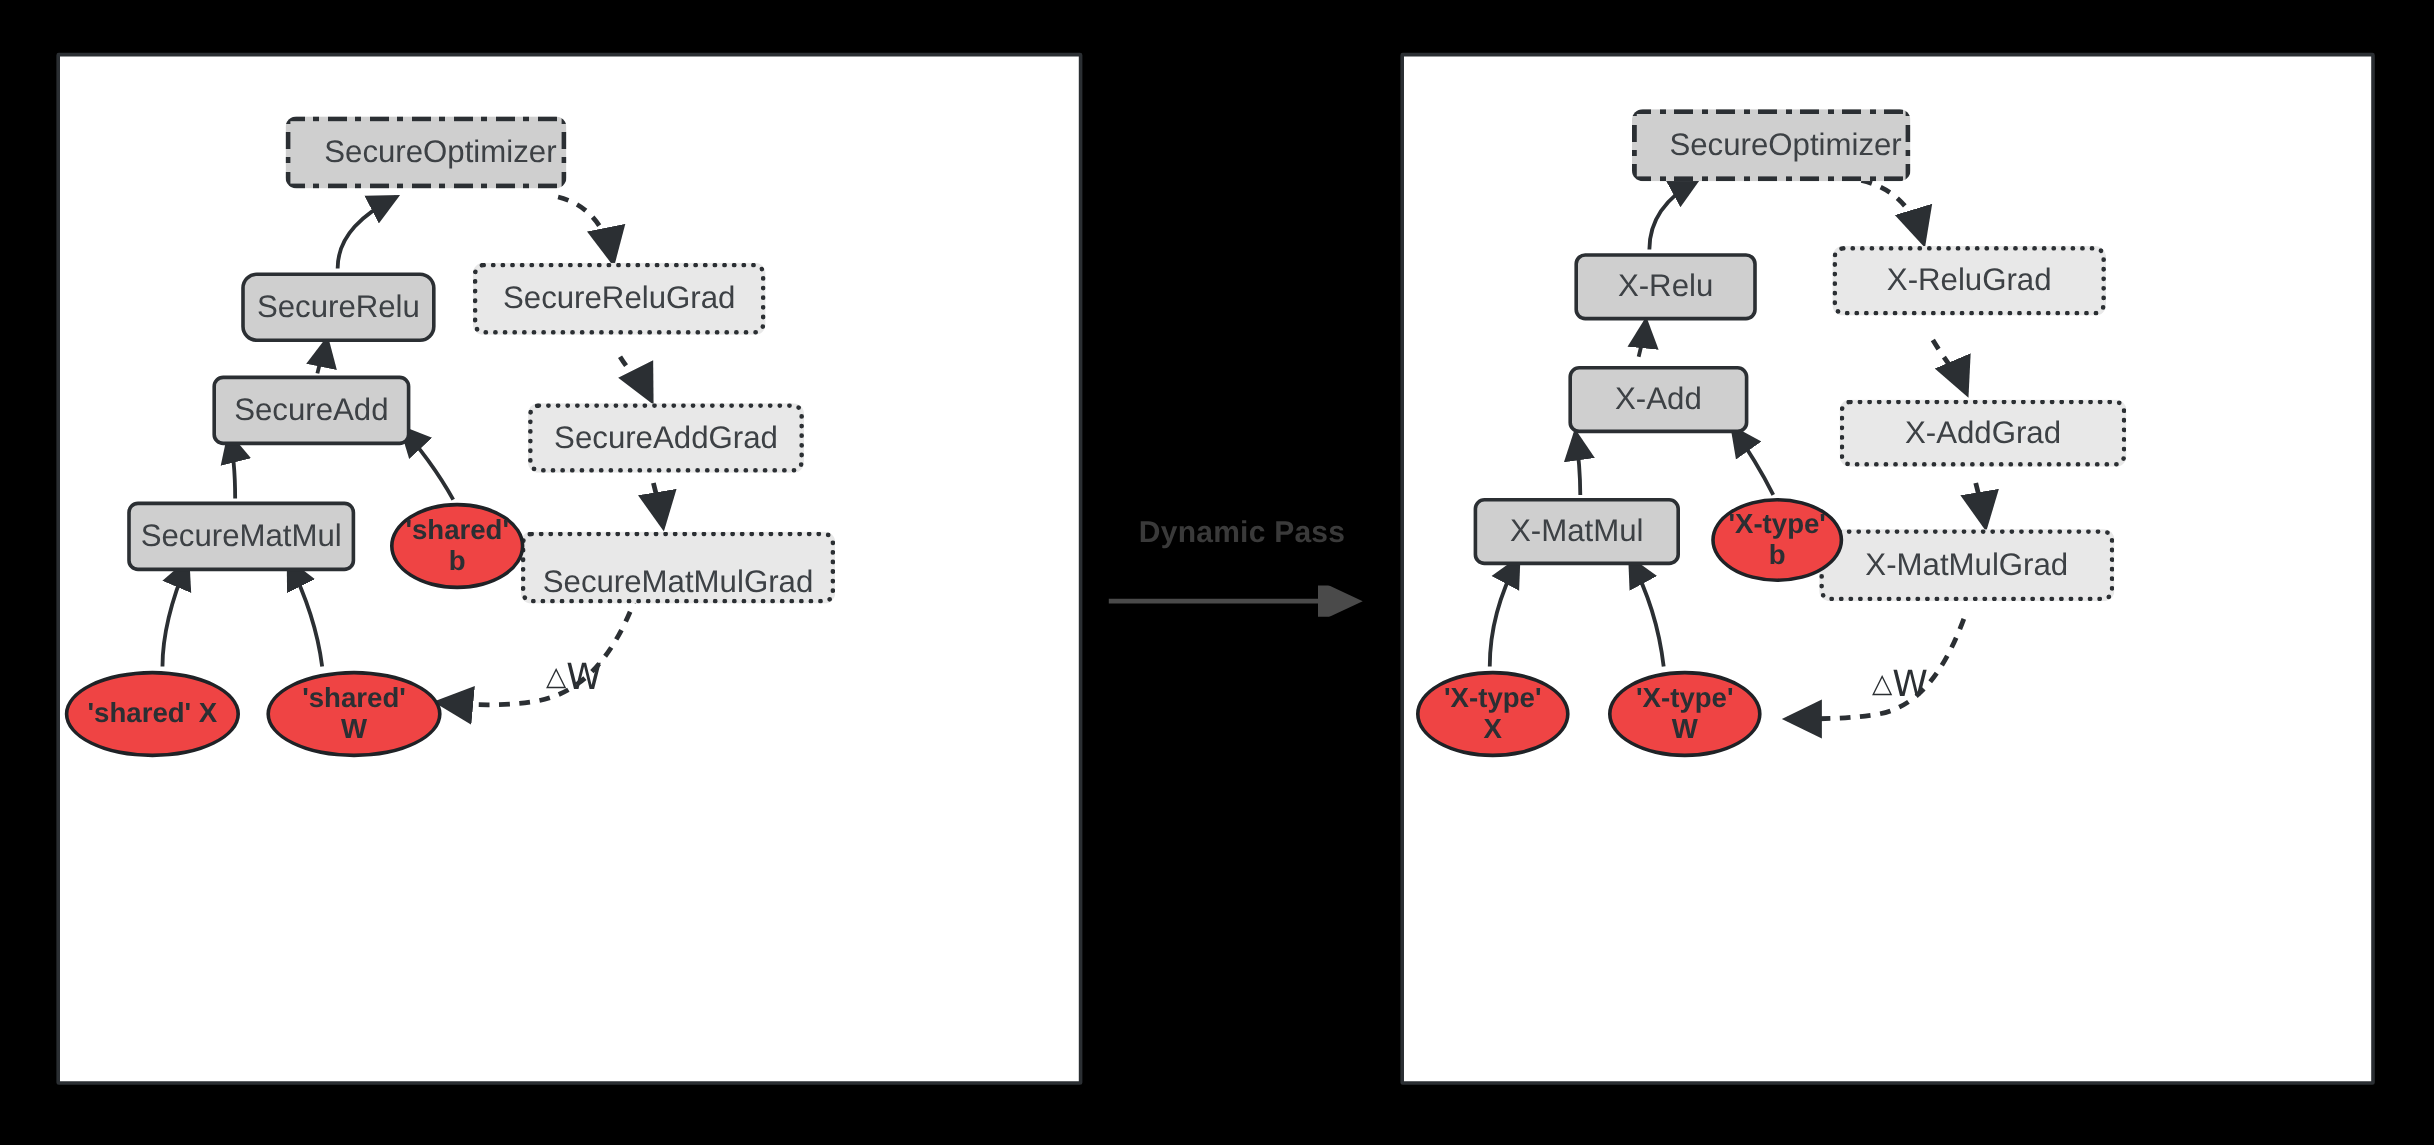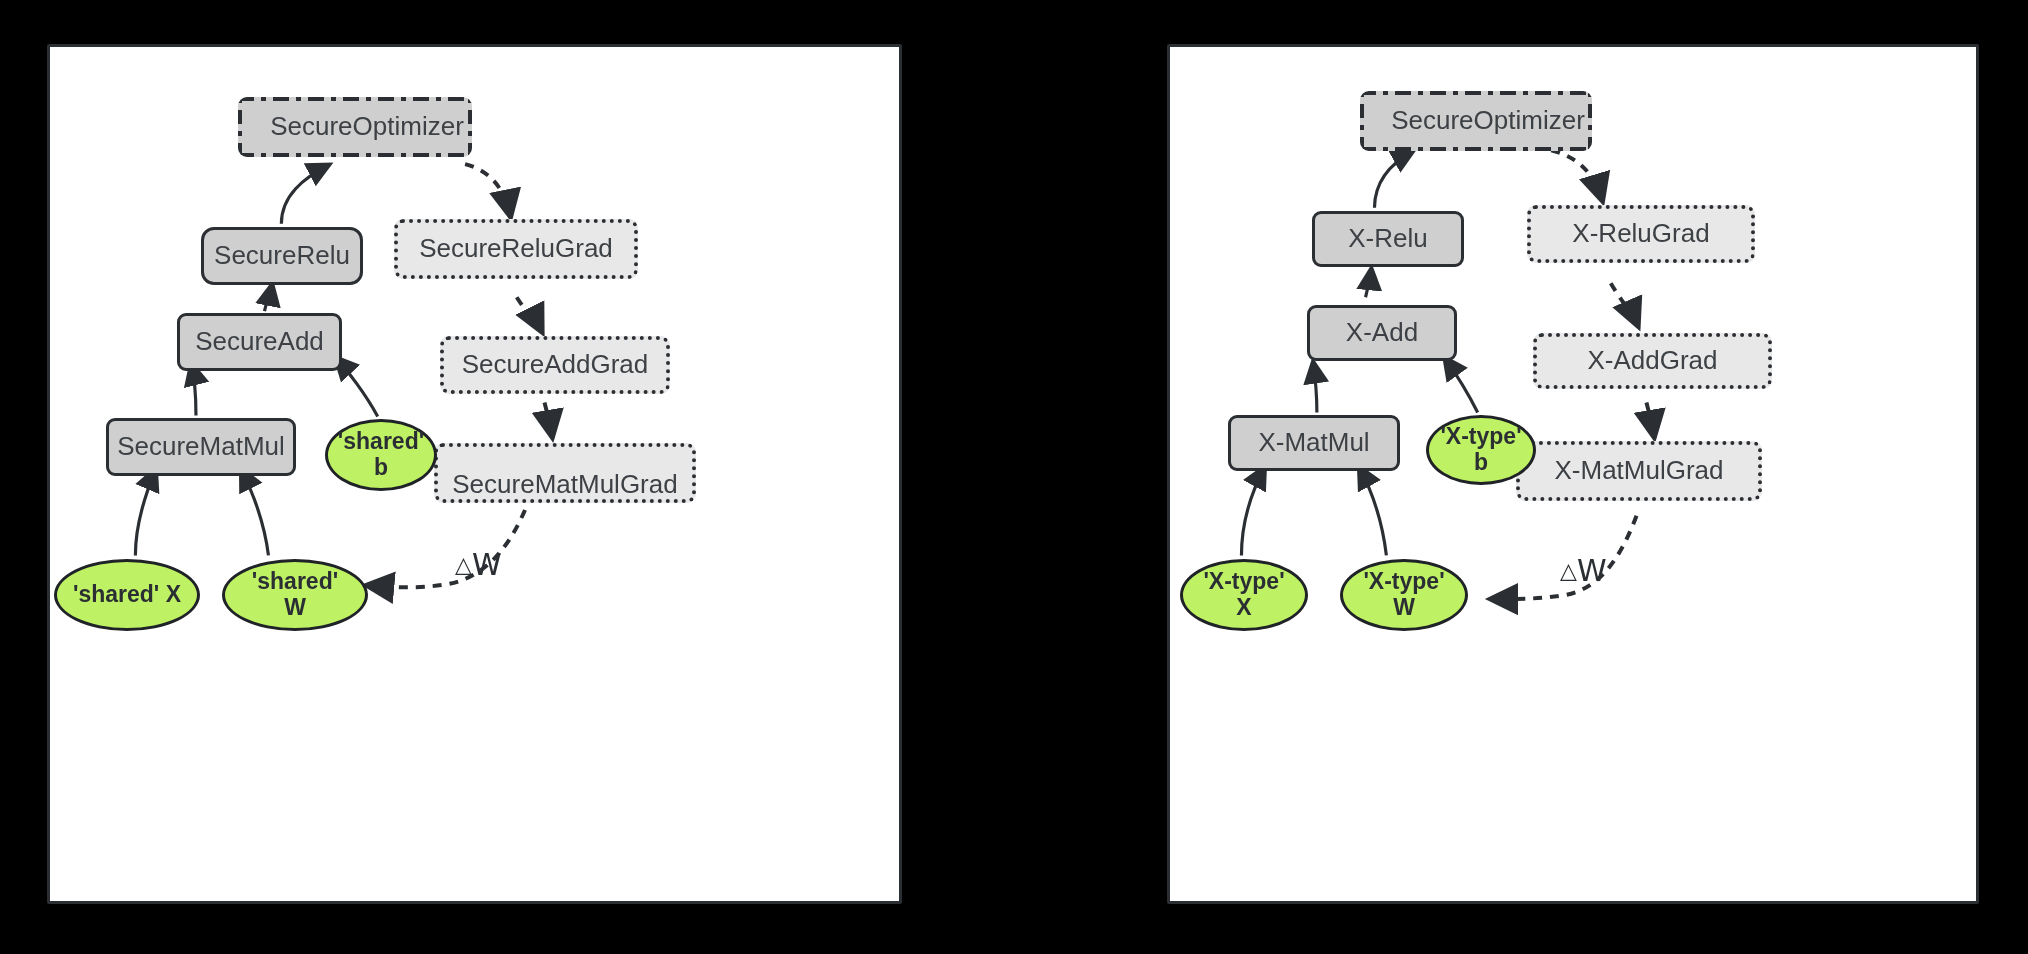--- a/index.html
+++ b/index.html
@@ -64,21 +64,21 @@
       repeating-linear-gradient(0deg,#2b2f33 0 14px,transparent 14px 21px,#2b2f33 21px 26px,transparent 26px 33px),
       repeating-linear-gradient(0deg,#2b2f33 0 14px,transparent 14px 21px,#2b2f33 21px 26px,transparent 26px 33px);
     background-size: 100% 4px, 100% 4px, 4px 100%, 4px 100%;
     background-position: 0 0, 0 100%, 0 0, 100% 0;
     background-repeat: no-repeat;
     padding-left: 24px;
   }
 
   
   .tensor {
-    background: #bef264;
+    background: #ef4444;
     border: 3.5px solid #1f2226;
     border-radius: 50%;
     font-size: 23px;
     font-weight: bold;
     color: #2b2f33;
     flex-direction: column;
   }
 
   .tensor .l1, .tensor .l2 { display: block; }
 
@@ -189,20 +189,31 @@
     <div class="node tensor" style="left:172px;top:512px;width:146px;height:72px;">
       <span class="l1">'shared'</span>
       <span class="l2">W</span>
     </div>
 
     <div class="delta-label" style="left:405px;top:500px;">
       <span class="tri">△</span><span>W</span>
     </div>
   </div>
 
+  <div id="pass">
+    <div id="pass-label">Dynamic Pass</div>
+    <svg id="pass-arrow" viewBox="0 0 226 26">
+      <defs>
+        <marker id="ahP" markerWidth="10" markerHeight="10" refX="8" refY="5" orient="auto">
+          <path d="M0,0.6 L9.4,5 L0,9.4 Z" fill="#4a4a4a"></path>
+        </marker>
+      </defs>
+      <line x1="2" y1="13" x2="208" y2="13" stroke="#4a4a4a" stroke-width="4" marker-end="url(#ahP)"></line>
+    </svg>
+  </div>
 
   <div class="panel" id="panel-right">
 
     <svg class="edges" viewBox="0 0 812 860" preserveAspectRatio="none">
       <defs>
         <marker id="ahR" markerWidth="9" markerHeight="9" refX="7.2" refY="4.5" orient="auto">
           <path d="M0,0.4 L8.4,4.5 L0,8.6 Z" fill="#2b2f33"></path>
         </marker>
       </defs>
 

